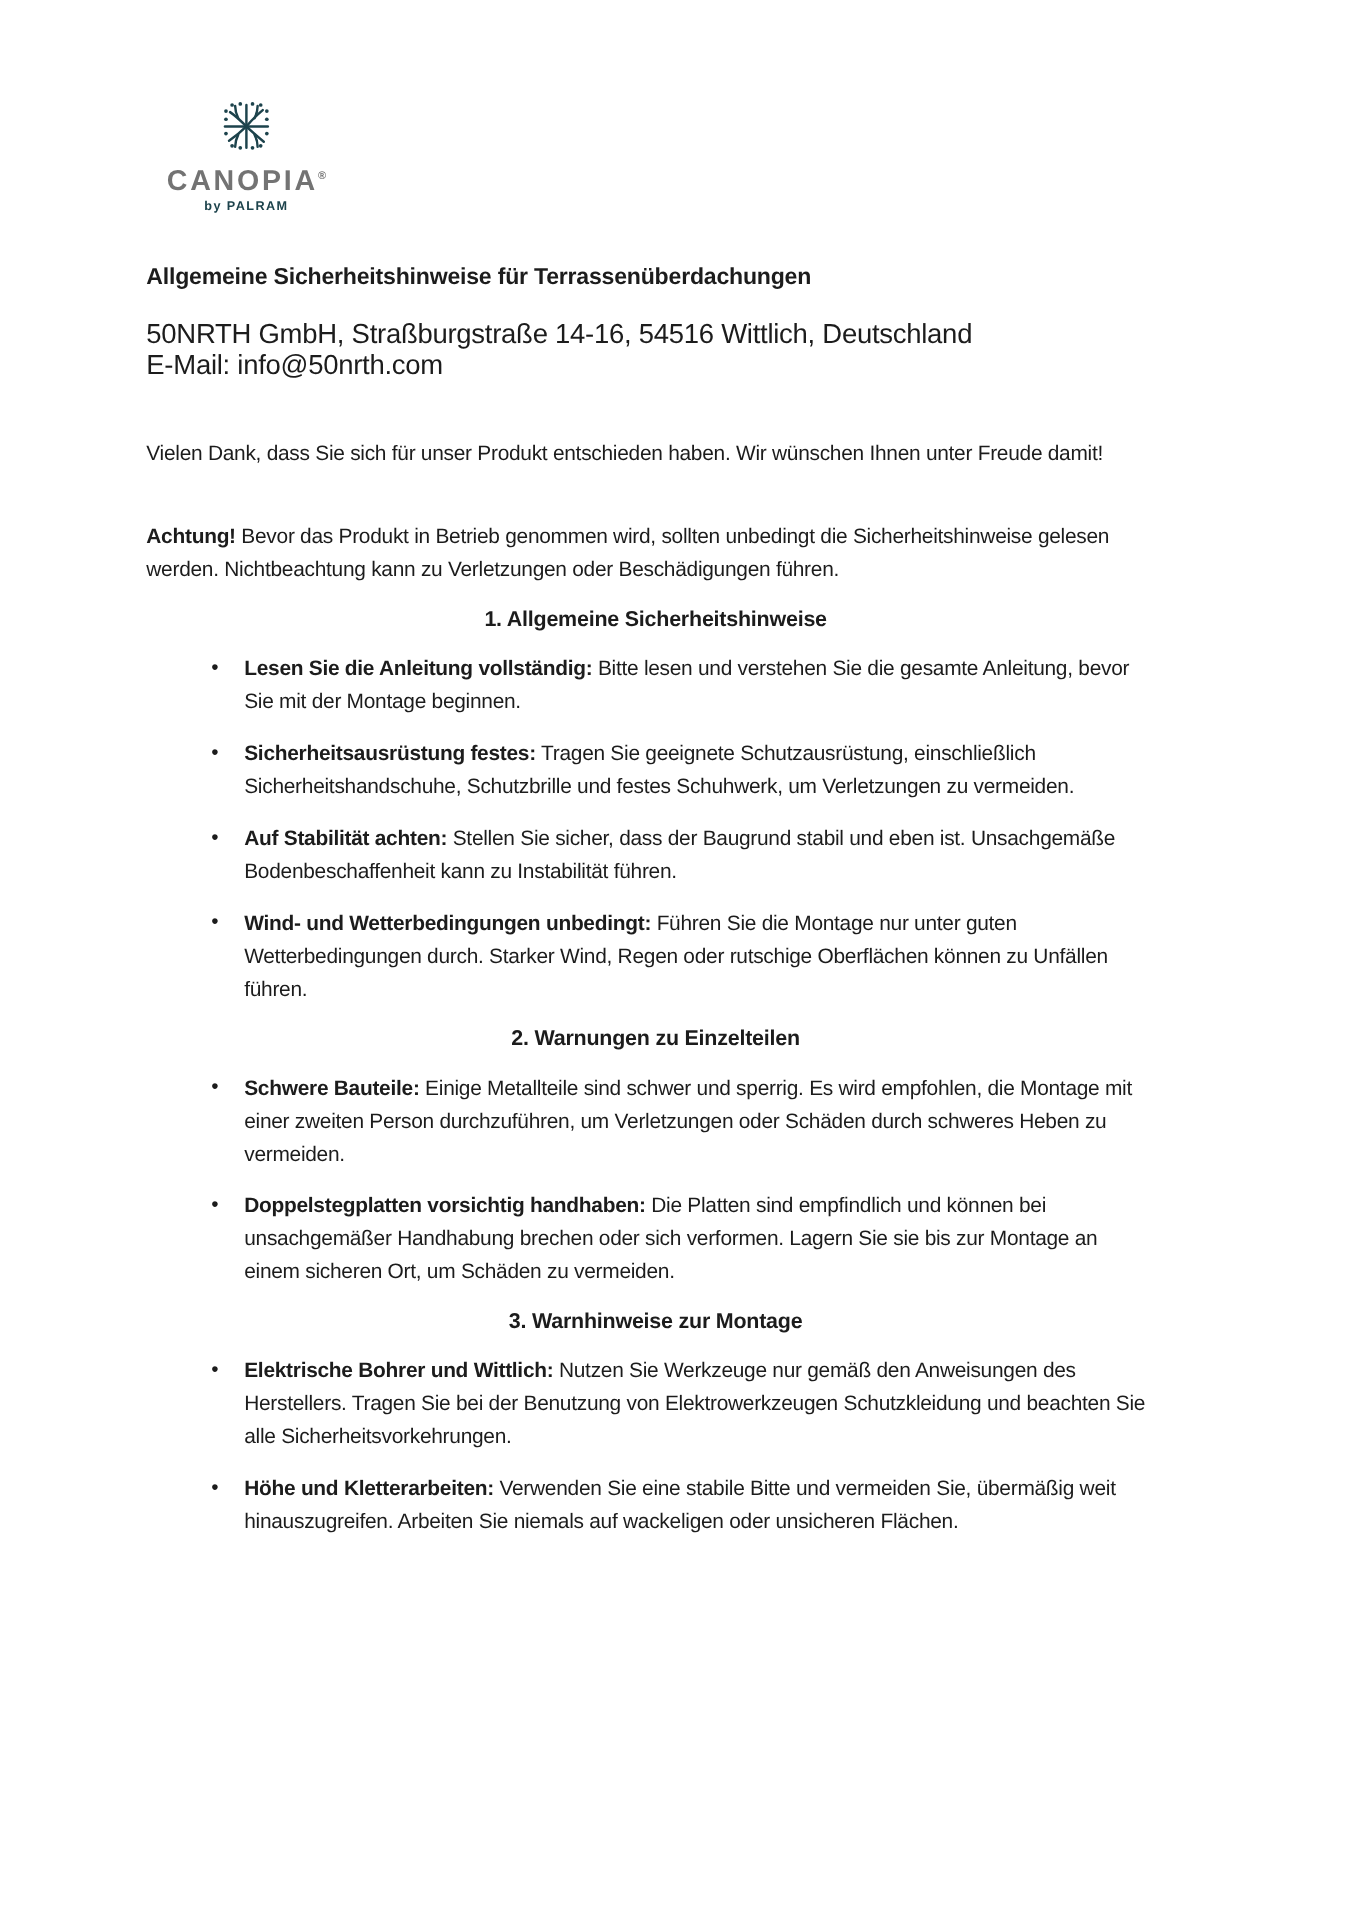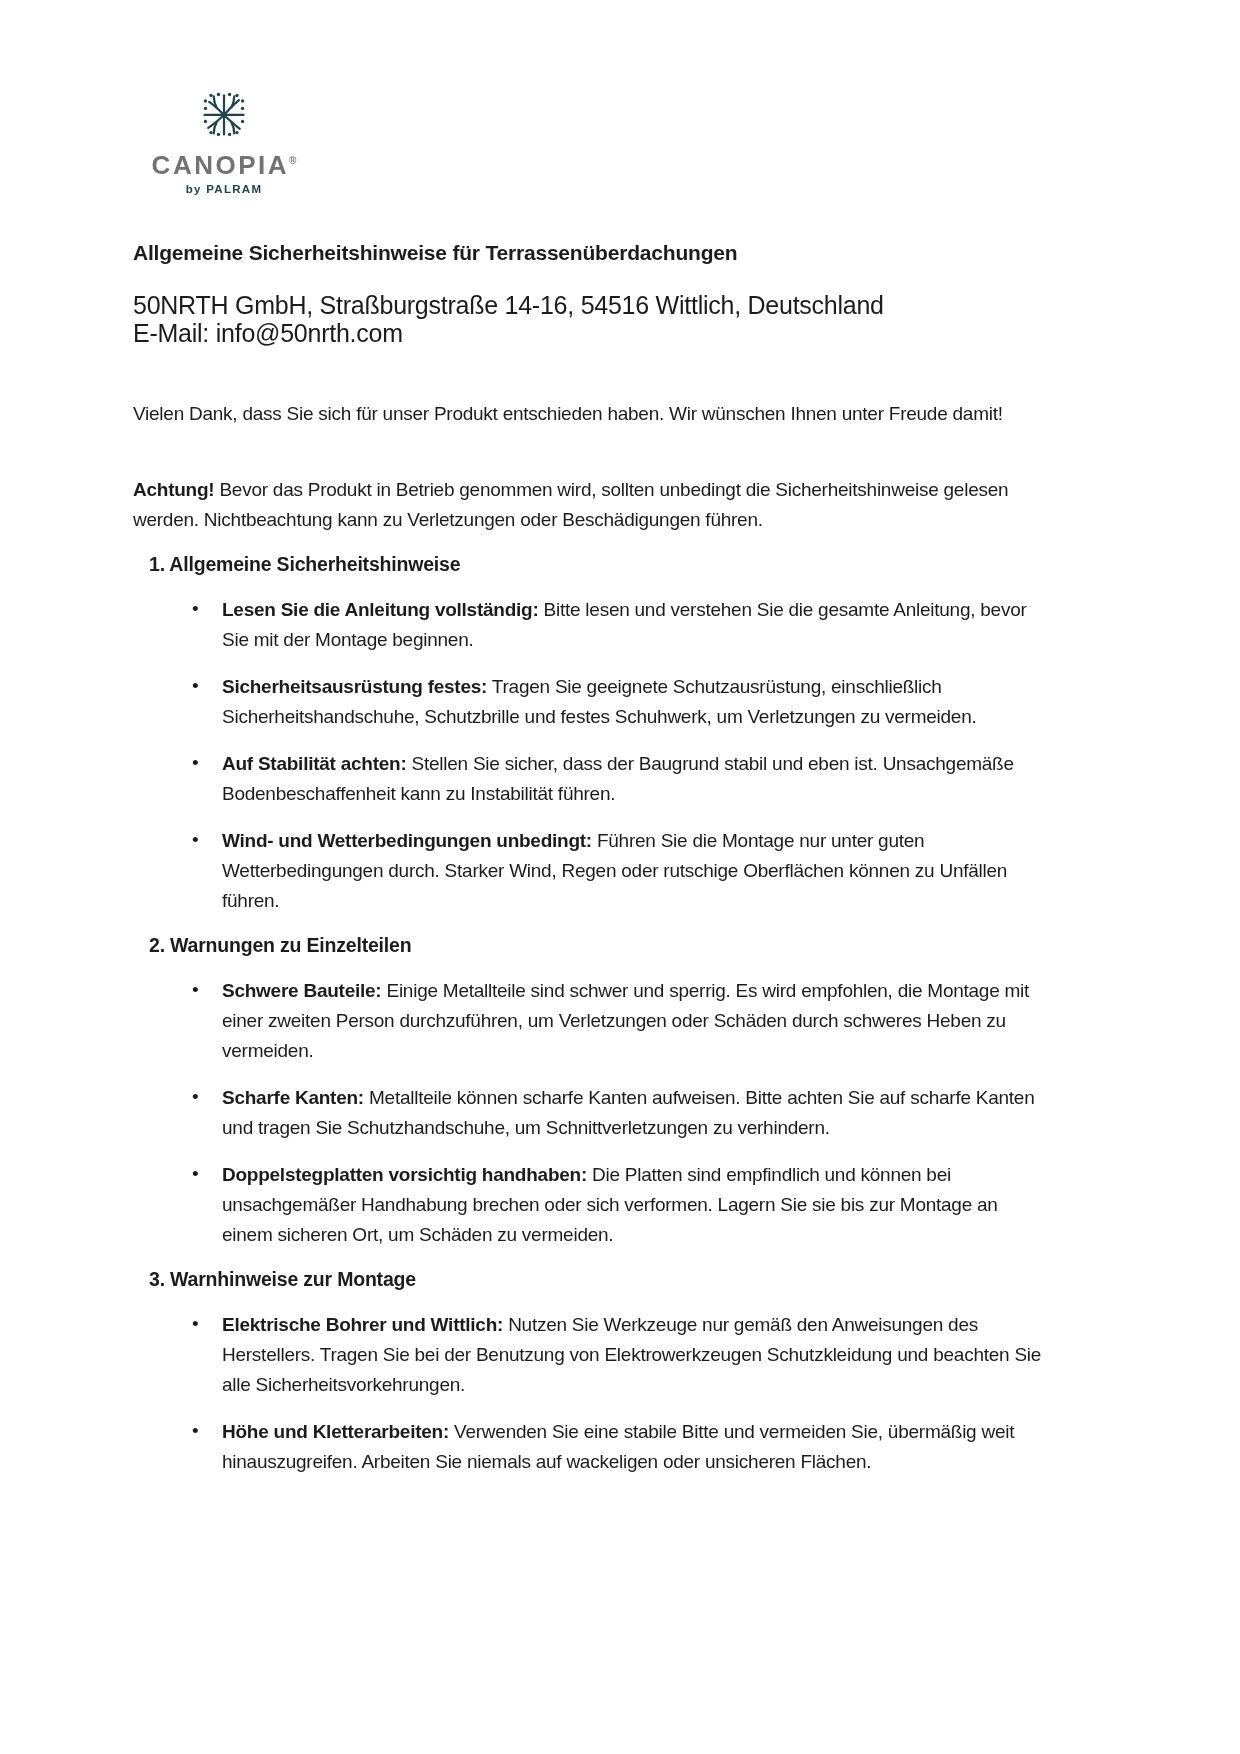--- a/index.html
+++ b/index.html
@@ -70,20 +70,21 @@
   }
   .intro { margin-top: 52px; }
   .warn  { margin-top: 46px; margin-bottom: 7px; }
   .b { font-weight: 700; }
   h2 {
     font-size: 19.5px;
     line-height: 30px;
     font-weight: 700;
     letter-spacing: -0.2px;
     margin: 14px 0 16px 16px;
+    text-align: center;
   }
   ul {
     list-style: none;
     margin: 0;
     padding: 0 0 0 59px;
   }
   li {
     position: relative;
     padding-left: 30px;
     font-size: 19px;
@@ -172,24 +173,20 @@
     </li>
   </ul>
 
   <h2>2. Warnungen zu Einzelteilen</h2>
   <ul>
     <li>
       <span class="b">Schwere Bauteile:</span>
       <span>Einige Metallteile sind schwer und sperrig. Es wird empfohlen, die Montage mit einer zweiten Person durchzuführen, um Verletzungen oder Schäden durch schweres Heben zu vermeiden.</span>
     </li>
     <li>
-      <span class="b">Scharfe Kanten:</span>
-      <span>Metallteile können scharfe Kanten aufweisen. Bitte achten Sie auf scharfe Kanten und tragen Sie Schutzhandschuhe, um Schnittverletzungen zu verhindern.</span>
-    </li>
-    <li>
       <span class="b">Doppelstegplatten vorsichtig handhaben:</span>
       <span>Die Platten sind empfindlich und können bei unsachgemäßer Handhabung brechen oder sich verformen. Lagern Sie sie bis zur Montage an einem sicheren Ort, um Schäden zu vermeiden.</span>
     </li>
   </ul>
 
   <h2>3. Warnhinweise zur Montage</h2>
   <ul>
     <li>
       <span class="b">Elektrische Bohrer und Wittlich:</span>
       <span>Nutzen Sie Werkzeuge nur gemäß den Anweisungen des Herstellers. Tragen Sie bei der Benutzung von Elektrowerkzeugen Schutzkleidung und beachten Sie alle Sicherheitsvorkehrungen.</span>

